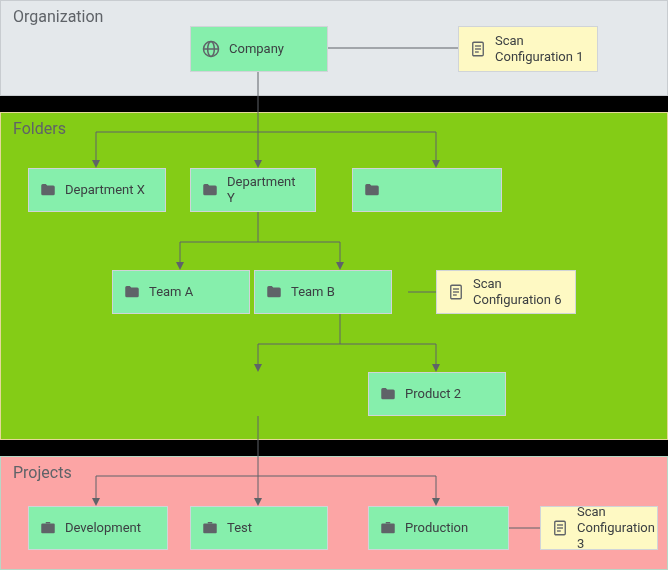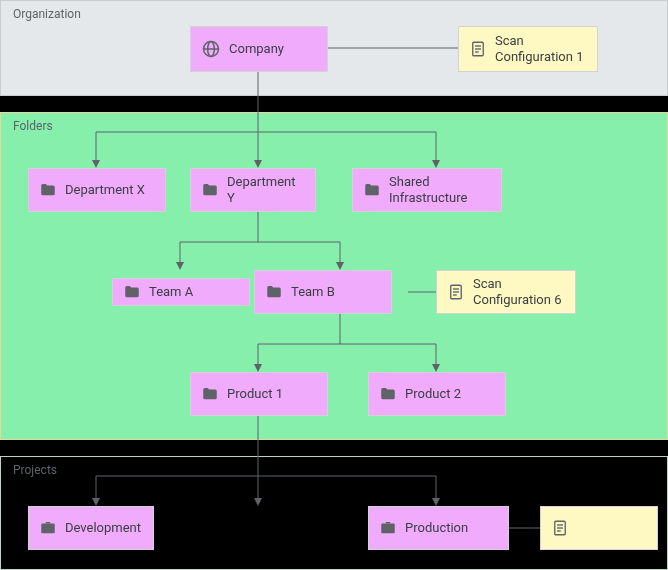--- a/index.html
+++ b/index.html
@@ -1,26 +1,26 @@
 <!DOCTYPE html>
 <html><head>
 <meta charset="utf-8">
 <style>
   html,body{margin:0;padding:0}
   body{font-family:Roboto,"Helvetica Neue",Arial,sans-serif;font-size:13px;color:#3c4043;background:#fff}
   .canvas{position:relative;width:668px;height:570px}
   .band{position:absolute;left:0;width:668px;box-sizing:border-box}
-  .band .label{position:absolute;left:12px;top:6px;font-size:12px;color:#5f6368}
+  .band .label{position:absolute;left:12px;top:6px;font-size:16px;color:#5f6368}
   .org{top:0;height:96px;background:#e4e8eb;border:1px solid #c8ccd0}
   .gap1{top:96px;height:16px;background:#000}
-  .folders{top:112px;height:328px;background:#86efac;border:1px solid #e6d89a}
+  .folders{top:112px;height:328px;background:#84cc16;border:1px solid #e6d89a}
   .gap2{top:440px;height:16px;background:#000}
-  .projects{top:456px;height:114px;background:#000000;border:1px solid #b7d7c6}
-
-  .node{position:absolute;background:#f0abfc;border:1px solid #d0d4d8;display:flex;align-items:center;box-sizing:border-box;padding:0 10px}
+  .projects{top:456px;height:114px;background:#fca5a5;border:1px solid #b7d7c6}
+
+  .node{position:absolute;background:#86efac;border:1px solid #d0d4d8;display:flex;align-items:center;box-sizing:border-box;padding:0 10px}
   .node .icon{flex:0 0 auto;margin-right:8px;display:flex;align-items:center;color:#5f6368}
   .node .text{flex:1 1 auto;font-size:13px;color:#3c4043;line-height:1.25}
   .scan{background:#fef9c3}
 
   svg.lines{position:absolute;left:0;top:0;width:668px;height:570px;pointer-events:none}
   svg.lines line{stroke:#5f6368;stroke-width:1}
   svg.lines polygon{fill:#5f6368}
 </style>
 </head>
 <body>
@@ -117,24 +117,23 @@
         </svg>
       </span>
     <span class="text">Department Y</span>
   </div>
   <div class="node" style="left:352px;top:168px;width:150px;height:44px">
     <span class="icon">
         <svg width="18" height="18" viewBox="0 0 24 24" fill="#5f6368">
           <path d="M3 6a2 2 0 012-2h4l2 2h8a2 2 0 012 2v9a2 2 0 01-2 2H5a2 2 0 01-2-2V6z"></path>
         </svg>
       </span>
-    <span class="text">Shared Infrastructure</span>
-  </div>
-
-  <div class="node" style="left:112px;top:278px;width:138px;height:28px">
+  </div>
+
+  <div class="node" style="left:112px;top:270px;width:138px;height:44px">
     <span class="icon">
         <svg width="18" height="18" viewBox="0 0 24 24" fill="#5f6368">
           <path d="M3 6a2 2 0 012-2h4l2 2h8a2 2 0 012 2v9a2 2 0 01-2 2H5a2 2 0 01-2-2V6z"></path>
         </svg>
       </span>
     <span class="text">Team A</span>
   </div>
   <div class="node" style="left:254px;top:270px;width:138px;height:44px">
     <span class="icon">
         <svg width="18" height="18" viewBox="0 0 24 24" fill="#5f6368">
@@ -148,59 +147,61 @@
         <svg width="18" height="18" viewBox="0 0 24 24" fill="none" stroke="#5f6368" stroke-width="1.8">
           <rect x="5" y="3" width="14" height="18" rx="1.5"></rect>
           <line x1="8" y1="8" x2="16" y2="8"></line>
           <line x1="8" y1="12" x2="16" y2="12"></line>
           <line x1="8" y1="16" x2="13" y2="16"></line>
         </svg>
       </span>
     <span class="text">Scan Configuration 6</span>
   </div>
 
-  <div class="node" style="left:190px;top:372px;width:138px;height:44px">
-    <span class="icon">
-        <svg width="18" height="18" viewBox="0 0 24 24" fill="#5f6368">
-          <path d="M3 6a2 2 0 012-2h4l2 2h8a2 2 0 012 2v9a2 2 0 01-2 2H5a2 2 0 01-2-2V6z"></path>
-        </svg>
-      </span>
-    <span class="text">Product 1</span>
-  </div>
   <div class="node" style="left:368px;top:372px;width:138px;height:44px">
     <span class="icon">
         <svg width="18" height="18" viewBox="0 0 24 24" fill="#5f6368">
           <path d="M3 6a2 2 0 012-2h4l2 2h8a2 2 0 012 2v9a2 2 0 01-2 2H5a2 2 0 01-2-2V6z"></path>
         </svg>
       </span>
     <span class="text">Product 2</span>
   </div>
 
-  <div class="node" style="left:28px;top:506px;width:126px;height:44px">
+  <div class="node" style="left:28px;top:506px;width:140px;height:44px">
     <span class="icon">
         <svg width="18" height="18" viewBox="0 0 24 24" fill="#5f6368">
           <path d="M9 4h6v2H9z"></path>
           <rect x="3" y="6" width="18" height="13" rx="1.5"></rect>
         </svg>
       </span>
     <span class="text">Development</span>
+  </div>
+  <div class="node" style="left:190px;top:506px;width:138px;height:44px">
+    <span class="icon">
+        <svg width="18" height="18" viewBox="0 0 24 24" fill="#5f6368">
+          <path d="M9 4h6v2H9z"></path>
+          <rect x="3" y="6" width="18" height="13" rx="1.5"></rect>
+        </svg>
+      </span>
+    <span class="text">Test</span>
   </div>
   <div class="node" style="left:368px;top:506px;width:141px;height:44px">
     <span class="icon">
         <svg width="18" height="18" viewBox="0 0 24 24" fill="#5f6368">
           <path d="M9 4h6v2H9z"></path>
           <rect x="3" y="6" width="18" height="13" rx="1.5"></rect>
         </svg>
       </span>
     <span class="text">Production</span>
   </div>
   <div class="node scan" style="left:540px;top:506px;width:118px;height:44px">
     <span class="icon">
         <svg width="18" height="18" viewBox="0 0 24 24" fill="none" stroke="#5f6368" stroke-width="1.8">
           <rect x="5" y="3" width="14" height="18" rx="1.5"></rect>
           <line x1="8" y1="8" x2="16" y2="8"></line>
           <line x1="8" y1="12" x2="16" y2="12"></line>
           <line x1="8" y1="16" x2="13" y2="16"></line>
         </svg>
       </span>
+    <span class="text">Scan Configuration 3</span>
   </div>
 
 </div>
 
 </body></html>

